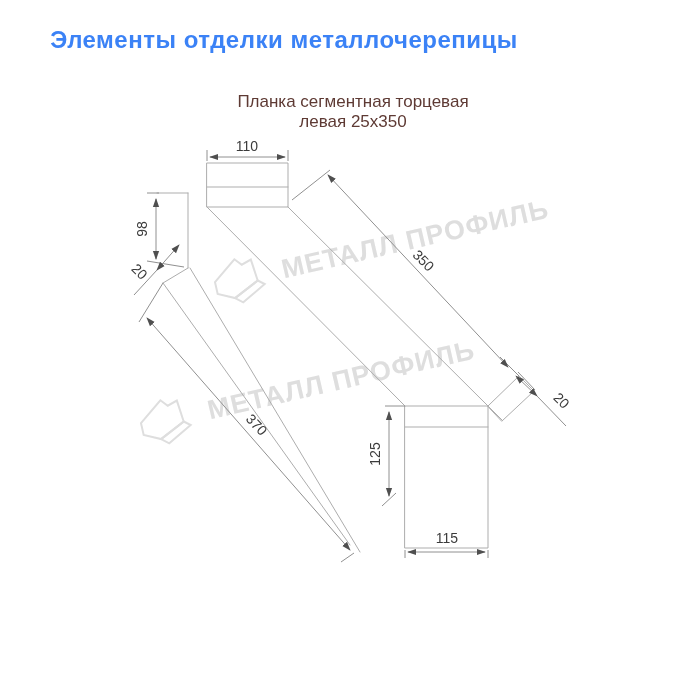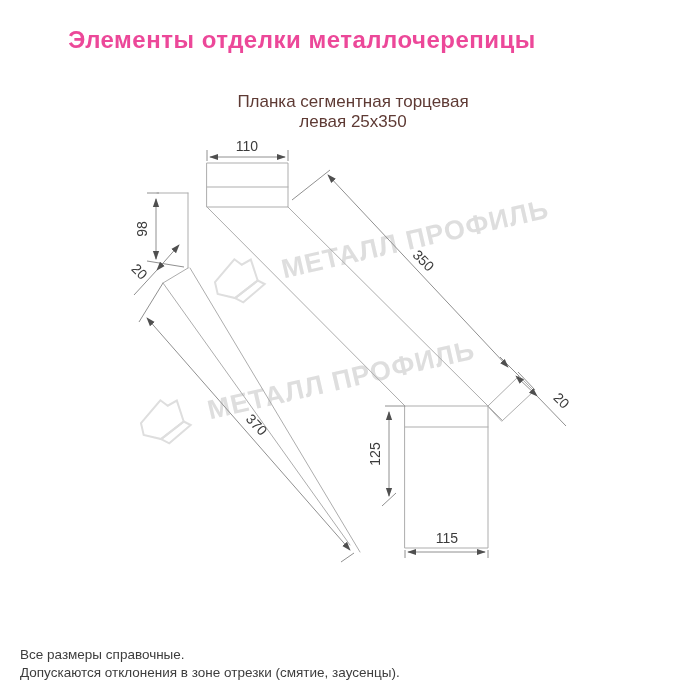--- a/index.html
+++ b/index.html
@@ -1,22 +1,22 @@
 <!DOCTYPE html>
 <html><head>
 <meta charset="utf-8">
 <style>
   html,body{margin:0;padding:0;background:#ffffff;}
   .page{
     position:relative;width:700px;height:700px;background:#ffffff;overflow:hidden;
     font-family:"Liberation Sans", sans-serif;
   }
   .title{
-    position:absolute;top:26px;left:18px;width:568px;text-align:center;
-    font-size:24px;font-weight:bold;color:#ec4899;letter-spacing:0.5px;
+    position:absolute;top:26px;left:0;width:568px;text-align:center;
+    font-size:24px;font-weight:bold;color:#3b82f6;letter-spacing:0.5px;
   }
   .subtitle{
     position:absolute;top:92px;left:0;width:706px;text-align:center;
     font-size:17px;line-height:20px;color:#5e3a34;font-weight:400;
   }
   .notes{
     position:absolute;left:20px;bottom:18px;
     font-size:13.5px;line-height:18px;color:#3d3d3d;
   }
   svg text.dim{
@@ -125,18 +125,14 @@
       <text class="dim" x="147" y="229" transform="rotate(-90 147 229)">98</text>
       <text class="dim" x="136" y="275" transform="rotate(45 136 275)">20</text>
       <text class="dim" x="420" y="264" transform="rotate(45 420 264)">350</text>
       <text class="dim" x="558" y="404" transform="rotate(45 558 404)">20</text>
       <text class="dim" x="253" y="428" transform="rotate(47 253 428)">370</text>
       <text class="dim" x="380" y="454" transform="rotate(-90 380 454)">125</text>
       <text class="dim" x="447" y="543">115</text>
     </g>
   </svg>
 
-  <div class="notes">
-    <div>Все размеры справочные.</div>
-    <div>Допускаются отклонения в зоне отрезки (смятие, заусенцы).</div>
-  </div>
 
 </div>
 
 </body></html>

